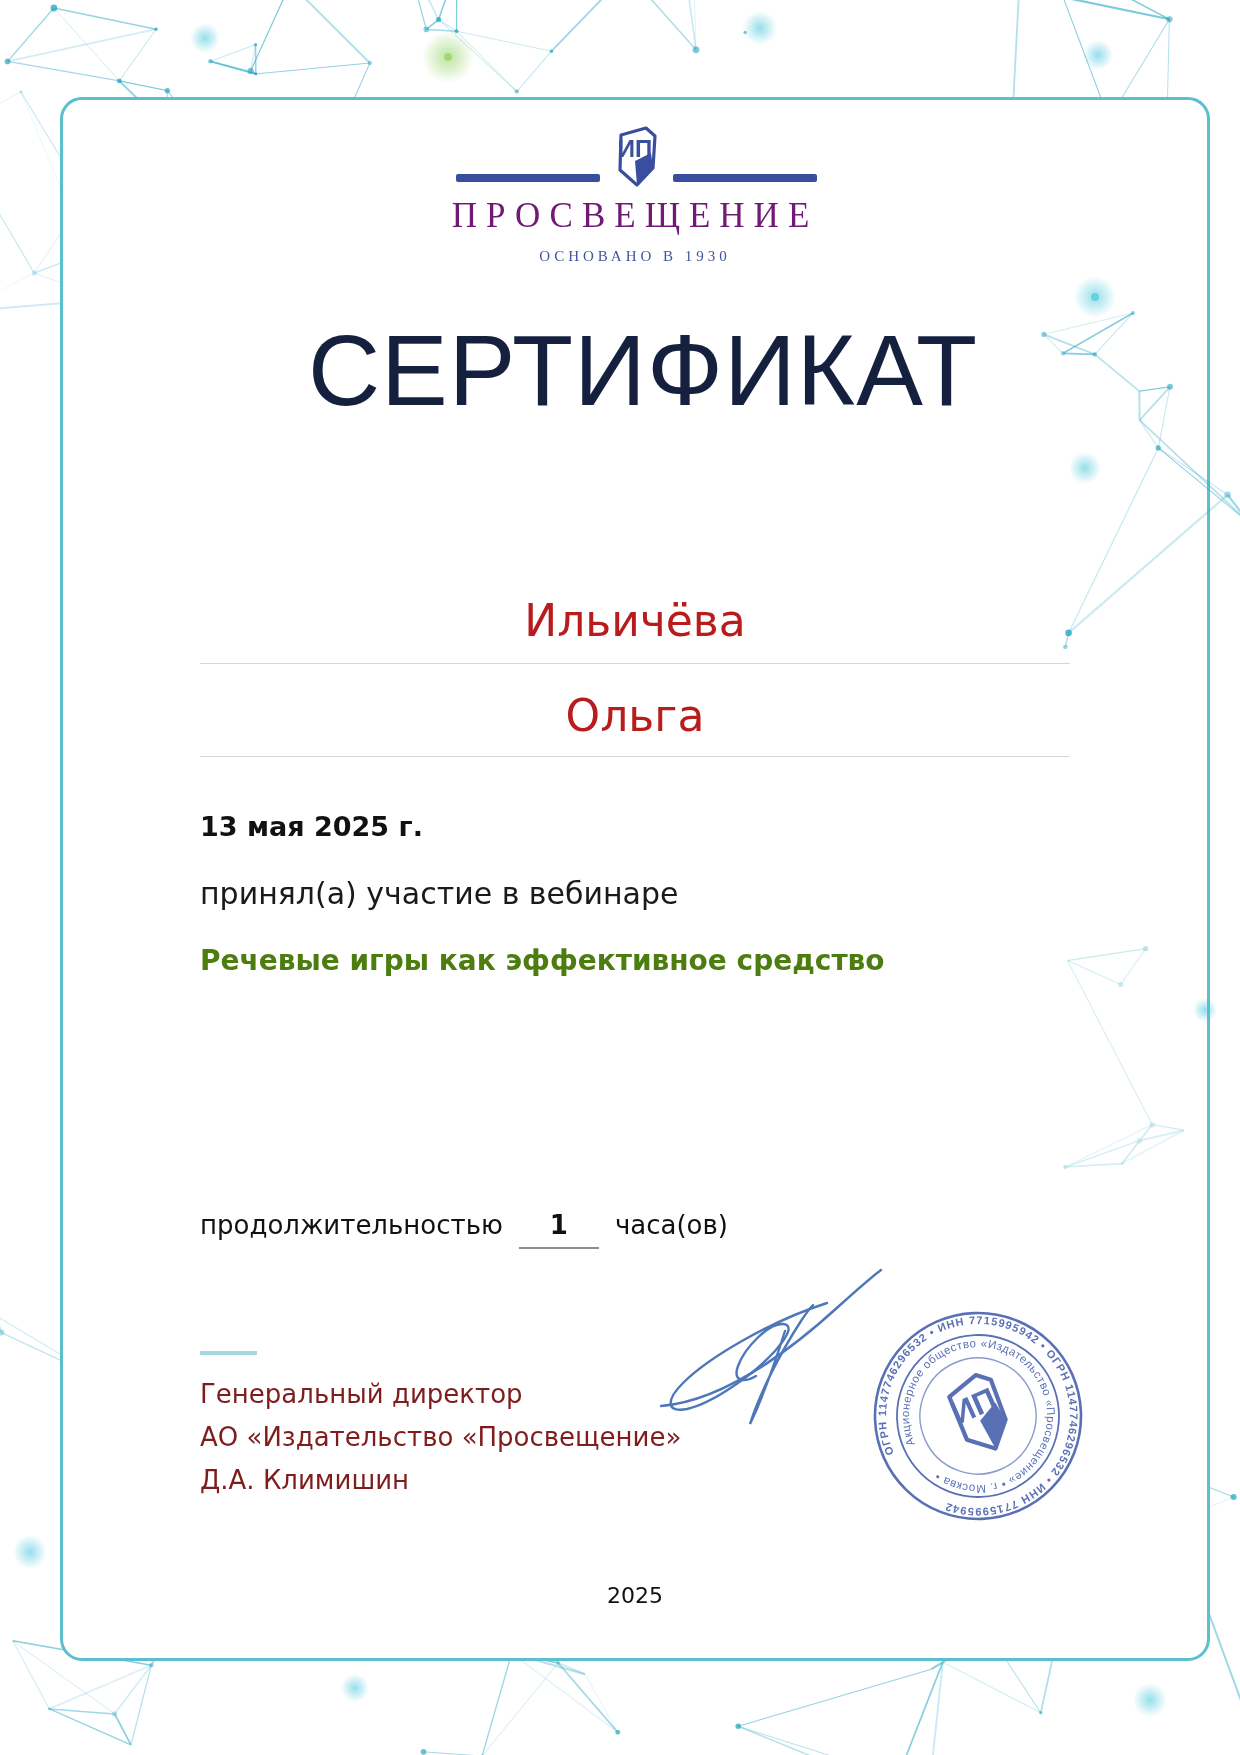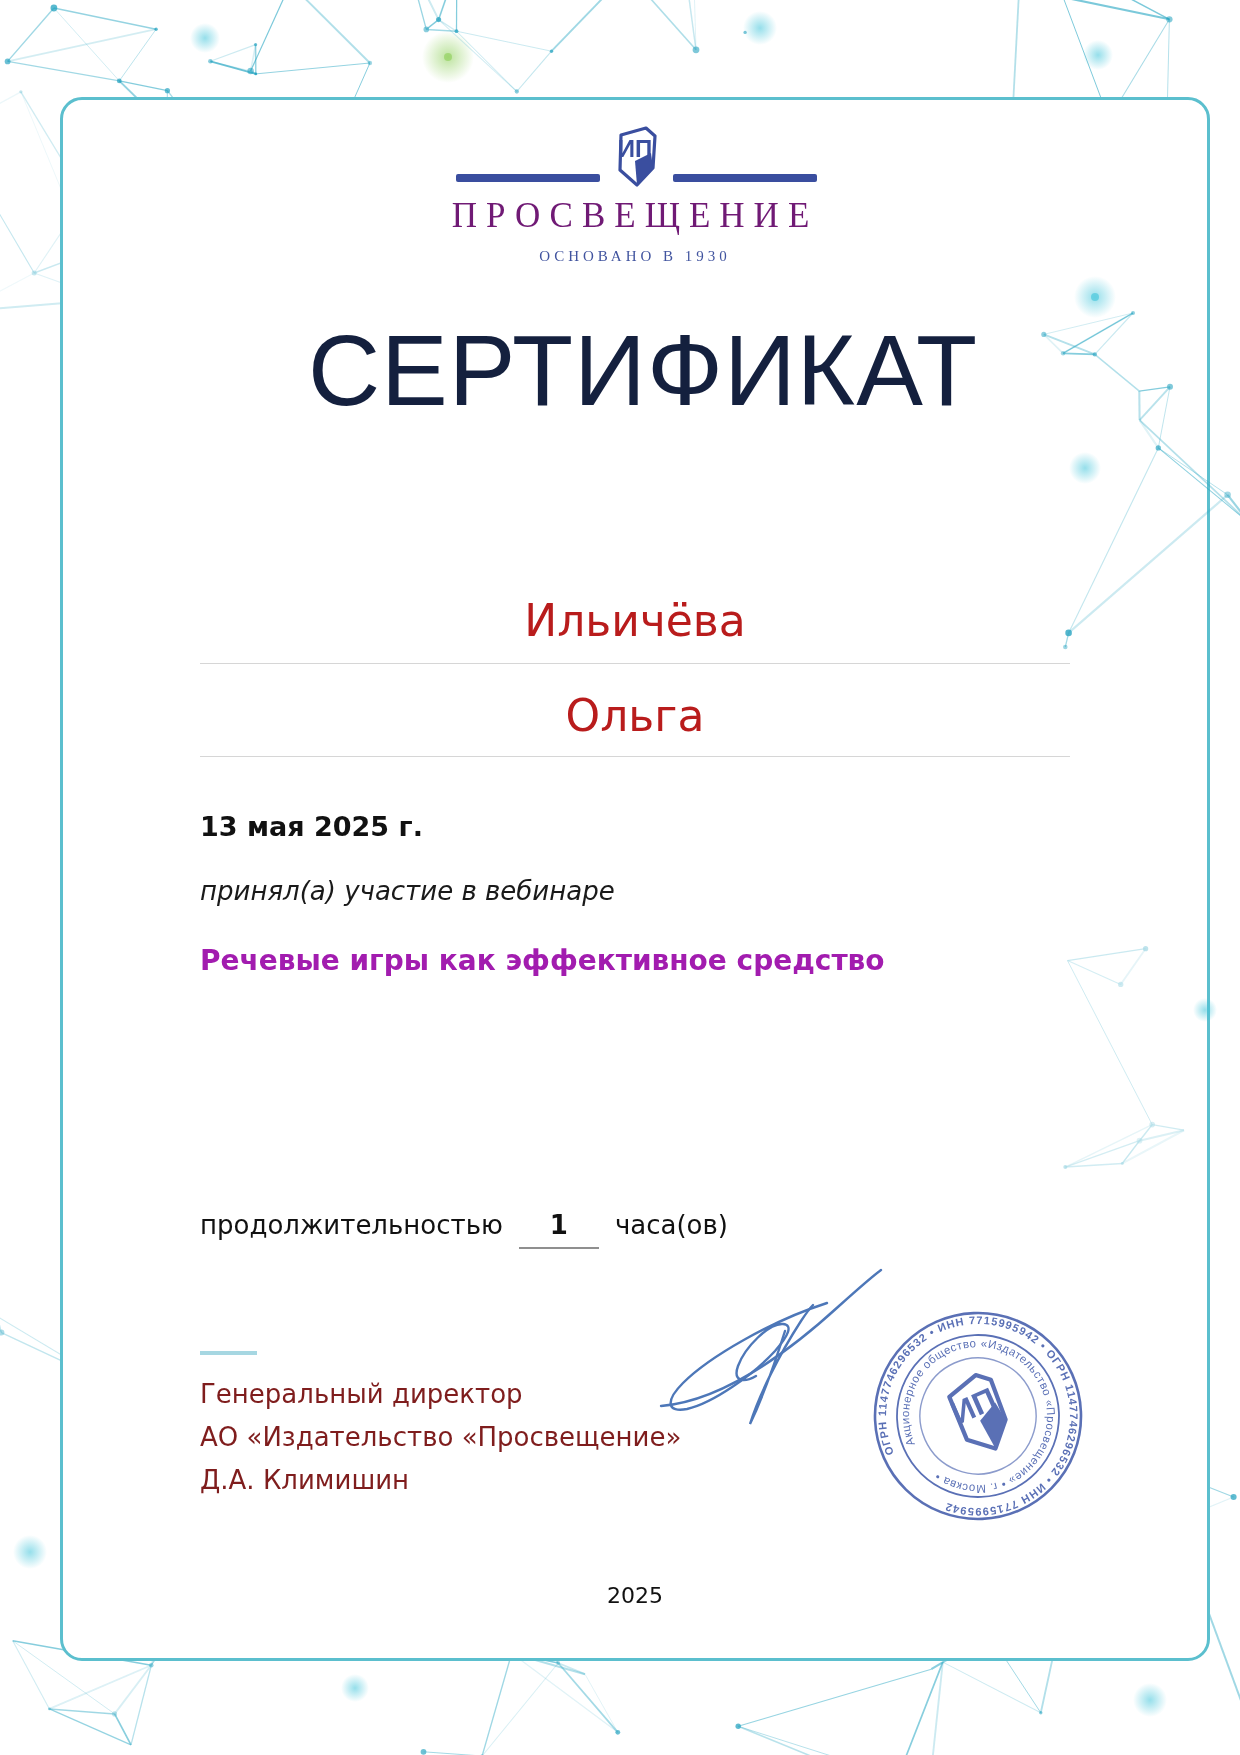--- a/index.html
+++ b/index.html
@@ -18,22 +18,22 @@
   .cert-title{top:213px;font-size:100px;font-weight:400;color:#14203E;letter-spacing:1px;
               font-family:"Liberation Sans","DejaVu Sans",sans-serif;padding-left:16px;}
   .name{font-size:44px;color:#b91c1c;letter-spacing:0px;text-align:center;}
   .name1{top:495px;}
   .name2{top:590px;}
   .hairline{left:137px;width:870px;height:1px;background:#d6d6d6;}
   .hr1{top:563px;}
   .hr2{top:656px;}
   .ltext{left:137px;}
   .date{top:711px;font-size:27px;font-weight:bold;}
-  .participation{top:776px;font-size:26px;color:#1a1a1a;font-style:italic;}
-  .webinar{top:836px;font-size:28px;font-weight:bold;line-height:50px;width:720px;color:#a21caf;}
+  .participation{top:776px;font-size:30px;color:#1a1a1a;}
+  .webinar{top:836px;font-size:28px;font-weight:bold;line-height:50px;width:720px;color:#4d7c0f;}
   .duration{top:1110px;font-size:26px;display:flex;align-items:baseline;}
   .hours{display:inline-block;width:80px;text-align:center;font-weight:bold;
          border-bottom:2px solid #8f8f8f;padding-bottom:7px;margin:0 16px;}
   .accent{left:137px;top:1251px;width:57px;height:4px;background:#A6D7E2;}
   .sigblock{left:137px;top:1273px;font-size:26px;line-height:43px;color:#7f1d1d;}
   .year{top:1483px;font-size:22px;}
   .logo-svg{left:332px;top:3px;}
   .seal-svg{left:572px;top:1093px;}
 </style>
 </head>

